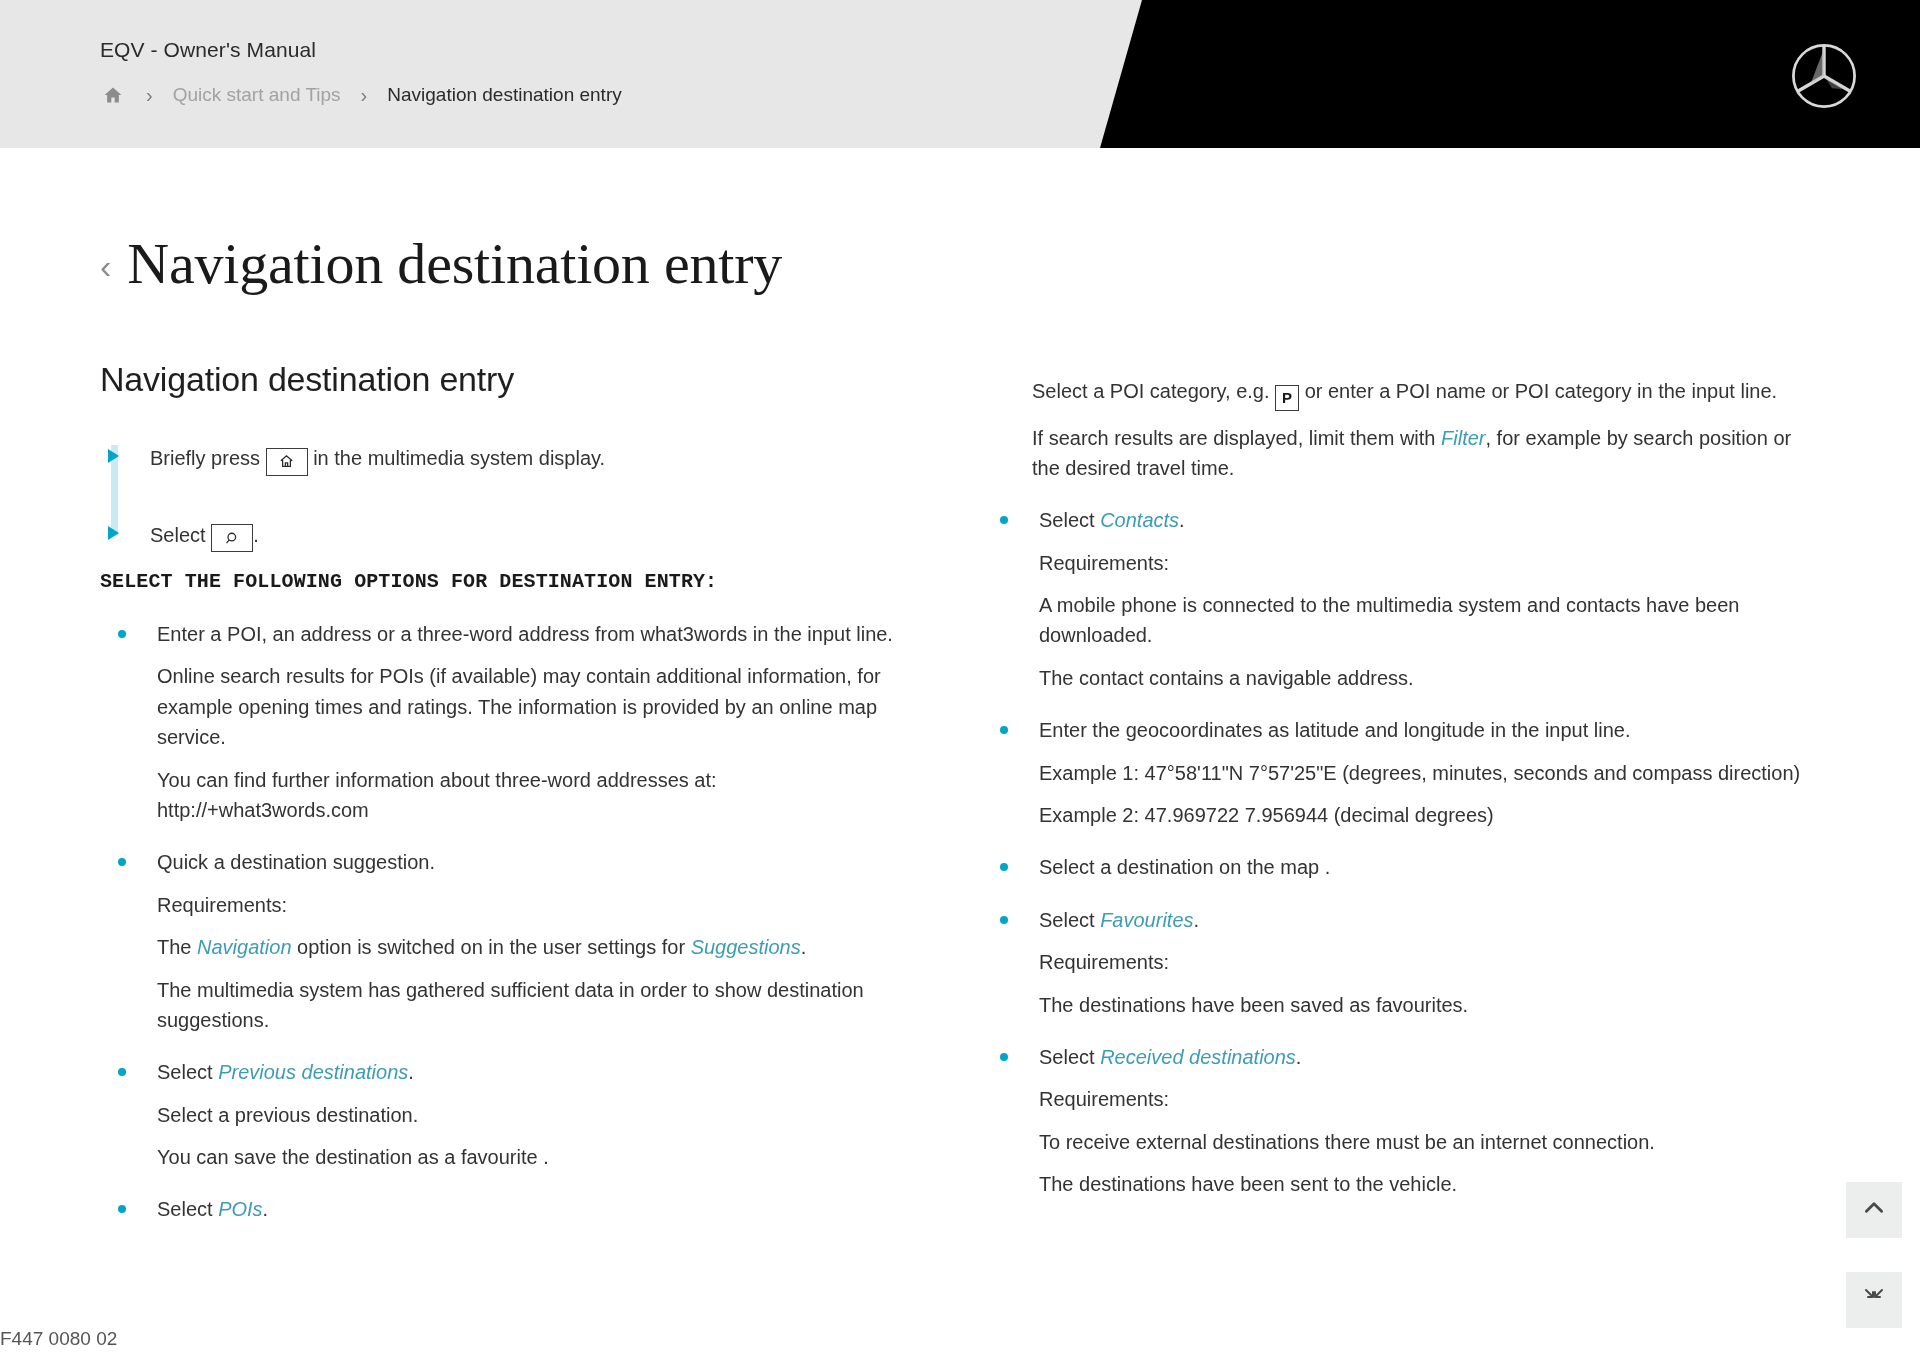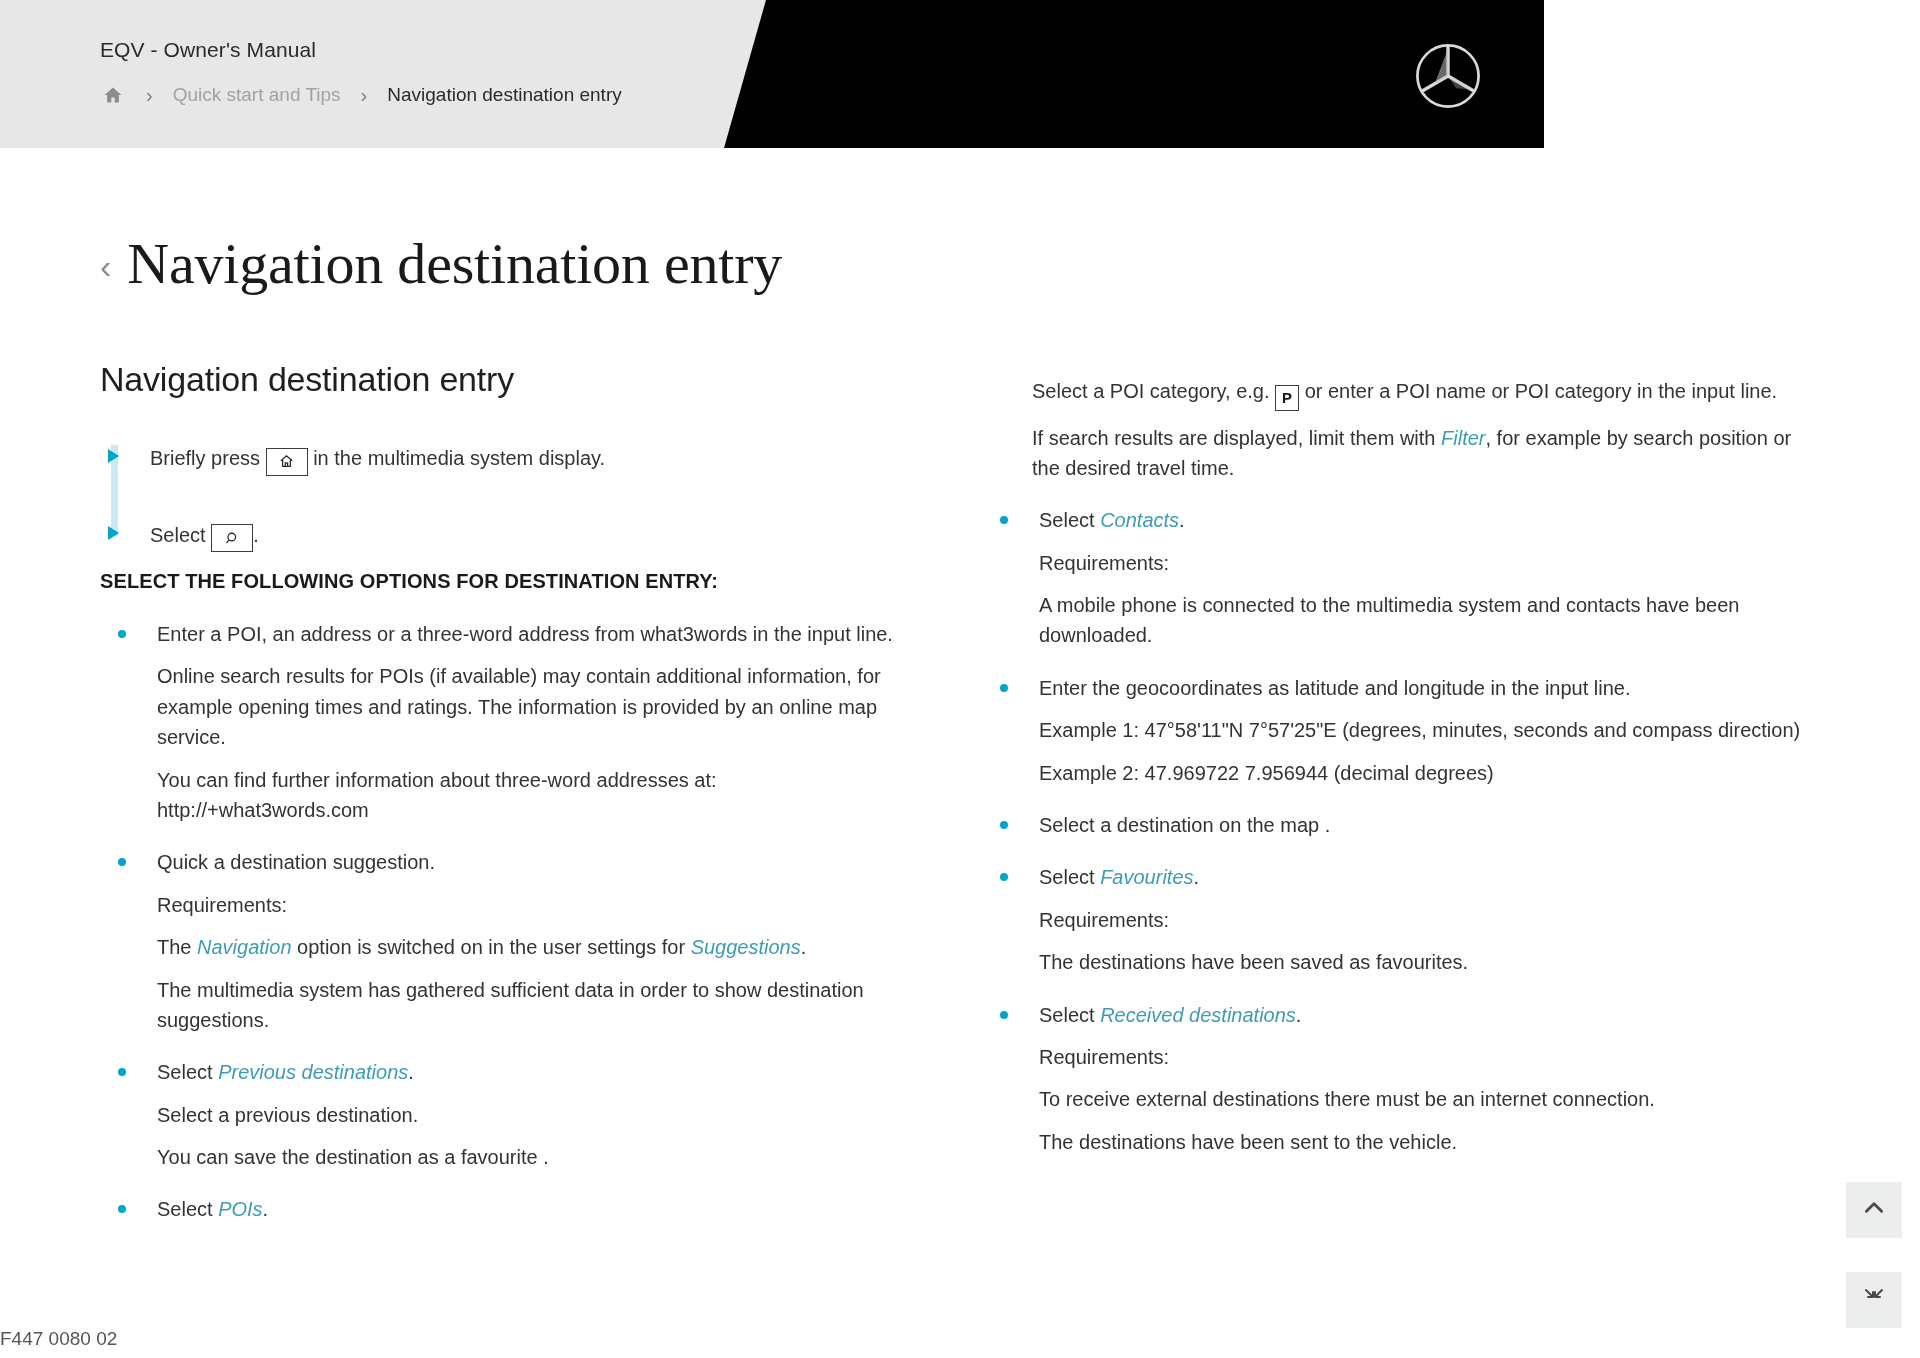--- a/index.html
+++ b/index.html
@@ -12,21 +12,21 @@
     background: #ffffff;
     font-family: "Liberation Sans", sans-serif;
     color: #2b2b2b;
     overflow: hidden;
     position: relative;
   }
 
   
   .header {
     position: relative;
-    width: 1544px;
+    width: 1920px;
     height: 148px;
     background: #e6e7e6;
     overflow: hidden;
   }
   .header-black {
     position: absolute;
     top: 0;
     right: 0;
     width: 820px;
     height: 148px;
@@ -175,20 +175,21 @@
     border-top: 7px solid transparent;
     border-bottom: 7px solid transparent;
   }
 
   .subhead {
     font-size: 20px;
     font-weight: bold;
     color: #1a1a1a;
     letter-spacing: .1px;
     margin: 0 0 26px 0;
+    font-family: Liberation Mono, monospace;
   }
 
   
   .opts {
     margin: 7px;
     padding: 0;
     list-style: none;
   }
   .opt {
     position: relative;
@@ -382,20 +383,21 @@
       <p><span>If search results are displayed, limit them with </span><span class="lnk">Filter</span><span>, for example by search position or the desired travel time.</span></p>
     </div>
 
     <ul class="opts">
 
       <li class="opt">
         <span class="dot"></span>
         <p><span>Select </span><span class="lnk">Contacts</span><span>.</span></p>
         <p>Requirements:</p>
         <p>A mobile phone is connected to the multimedia system and contacts have been downloaded.</p>
+        <p>The contact contains a navigable address.</p>
       </li>
 
       <li class="opt">
         <span class="dot"></span>
         <p>Enter the geocoordinates as latitude and longitude in the input line.</p>
         <p>Example 1: 47°58'11"N 7°57'25"E (degrees, minutes, seconds and compass direction)</p>
         <p>Example 2: 47.969722 7.956944 (decimal degrees)</p>
       </li>
 
       <li class="opt">

